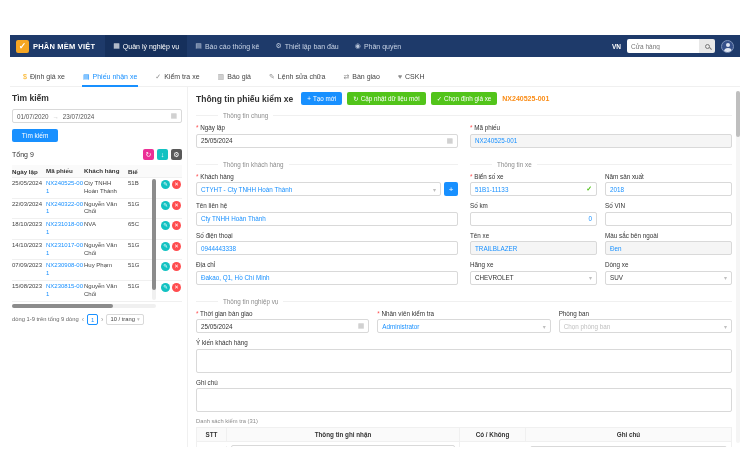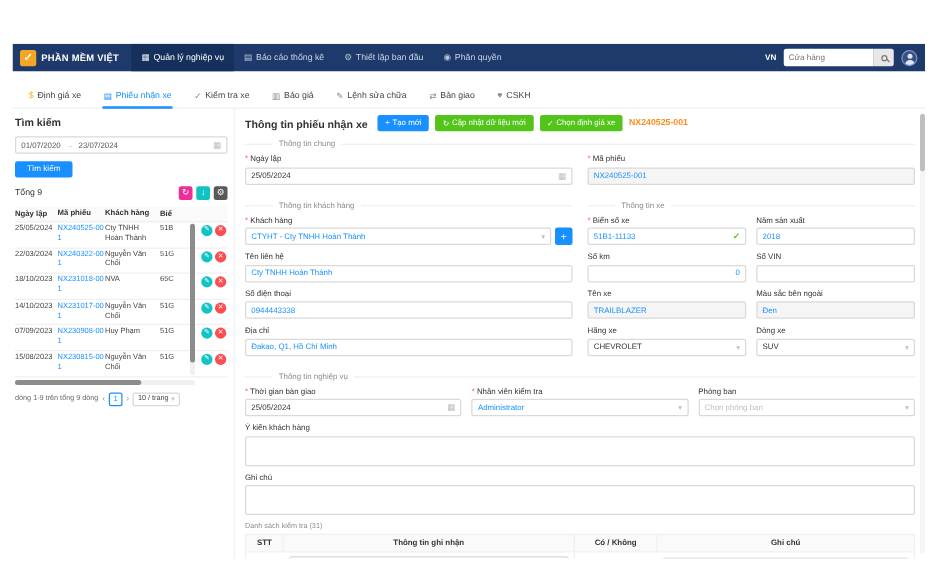--- a/index.html
+++ b/index.html
@@ -306,21 +306,21 @@
           <span class="pg-arrow">›</span>
           <span class="pg-size">
             <span>10 / trang</span>
             <span class="chev">▾</span>
           </span>
         </div>
       </div>
 
       <div class="main">
         <div class="main-header">
-          <span class="main-title">Thông tin phiếu nhận xe</span>
+          <span class="main-title">Thông tin phiếu kiểm xe</span>
           <button class="btn btn-blue">
             <span>+</span>
             <span>Tạo mới</span>
           </button>
           <button class="btn btn-green">
             <span>↻</span>
             <span>Cập nhật dữ liệu mới</span>
           </button>
           <button class="btn btn-green">
             <span>✓</span>

